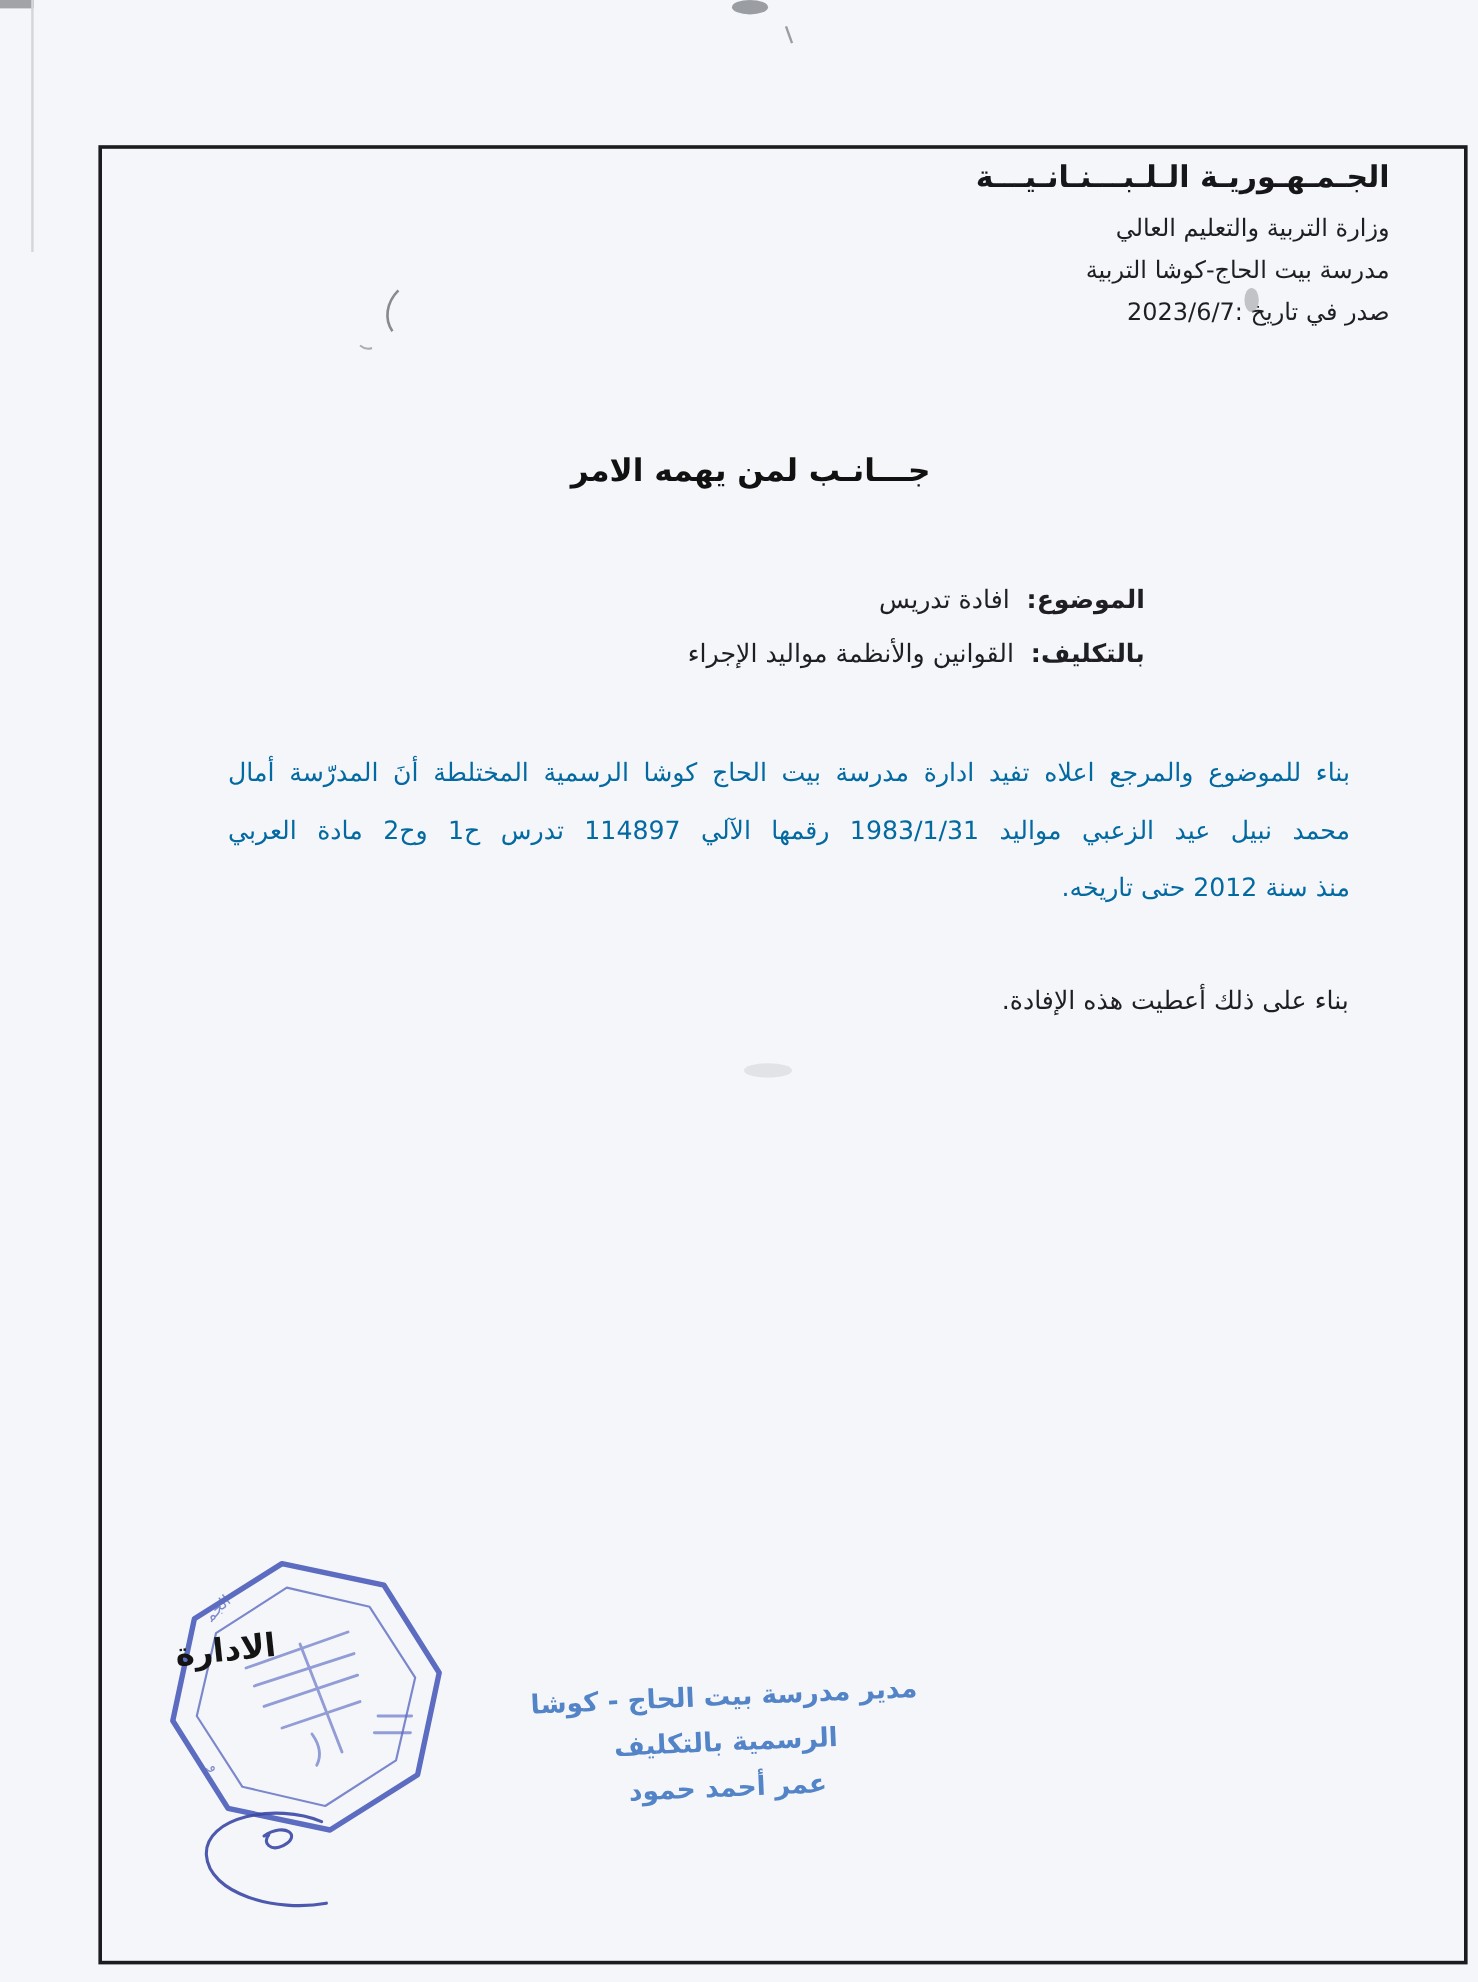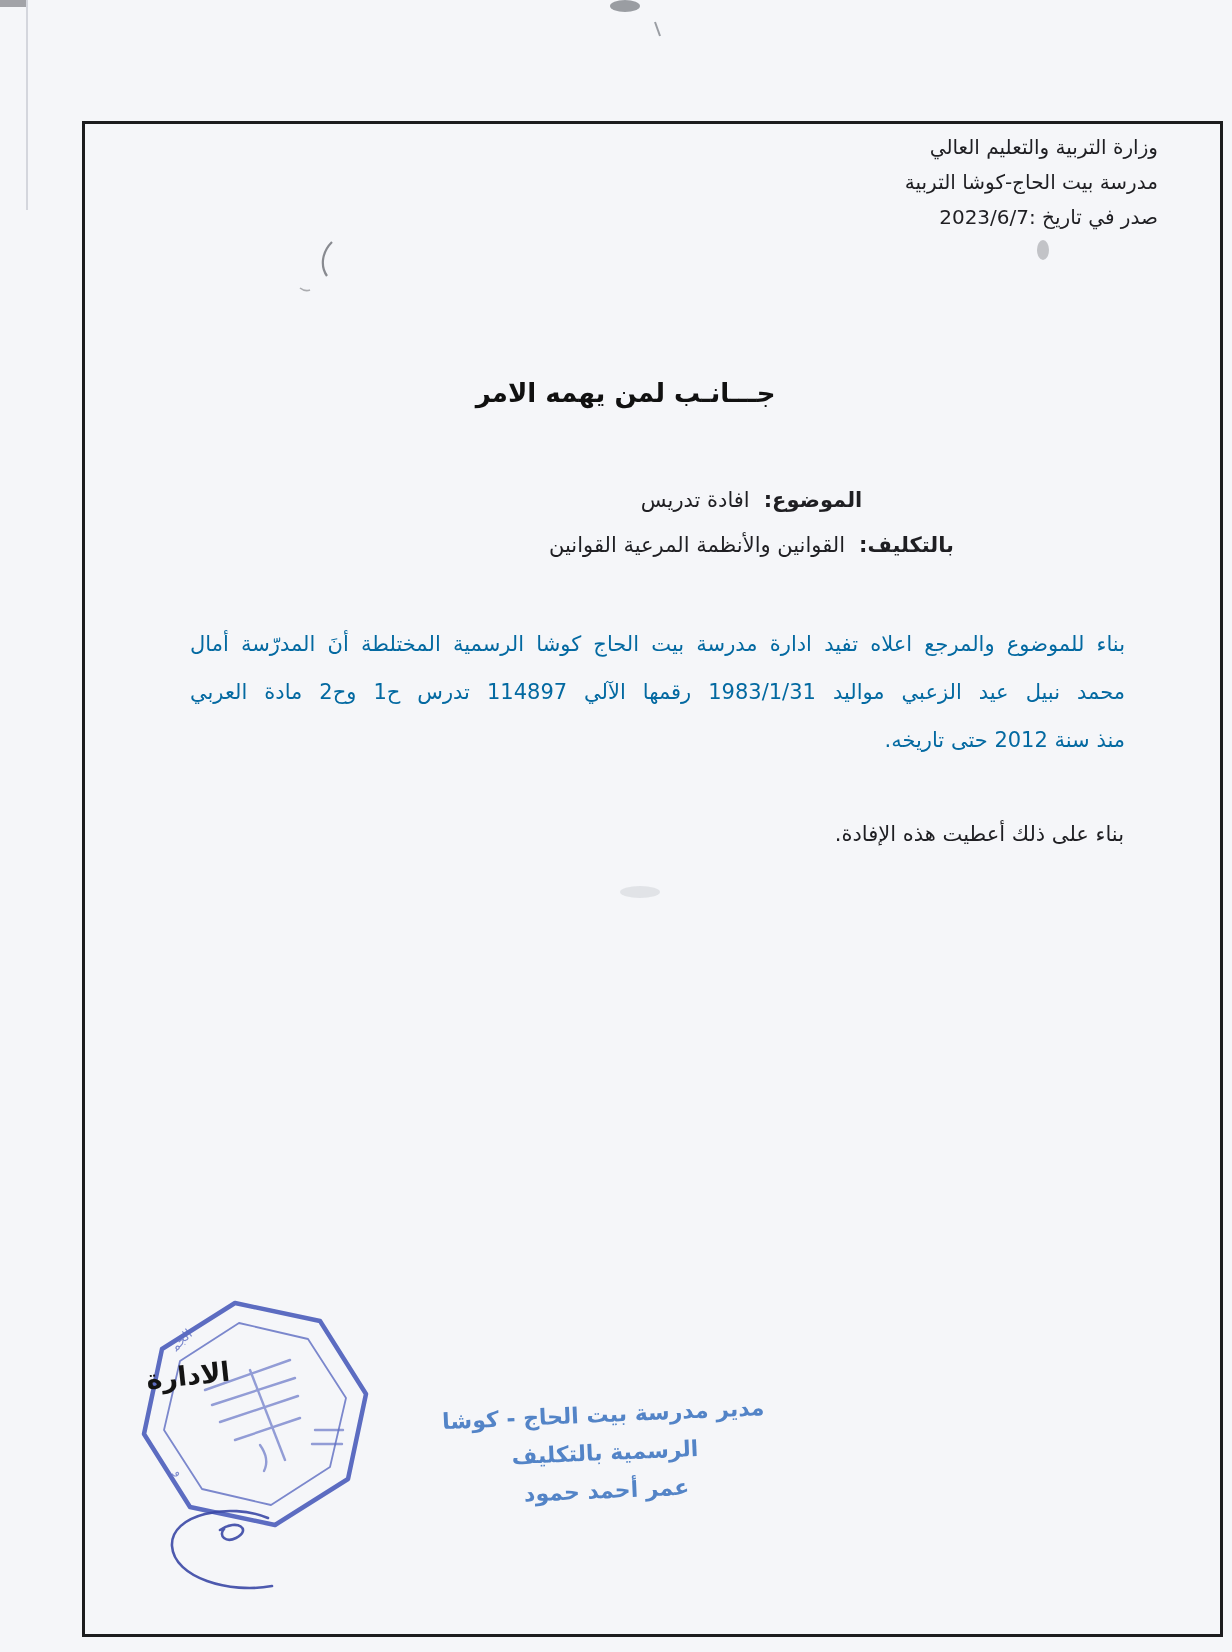--- a/index.html
+++ b/index.html
@@ -24,21 +24,21 @@
   .hdr .l{font-size:20px;}
   .title{
     position:absolute;left:82px;top:378px;width:1135px;
     text-align:center;direction:rtl;
     font-size:26px;font-weight:bold;color:#111;
     transform:translateX(-24px);
     letter-spacing:.5px;
   }
   .subj{
     position:absolute;right:278px;top:478px;
-    direction:rtl;text-align:center;font-size:21px;line-height:45px;
+    direction:rtl;text-align:right;font-size:21px;line-height:45px;
   }
   .subj .lbl{font-weight:bold;margin-left:14px;}
   .bodytxt{
     position:absolute;left:190px;top:620px;width:935px;
     direction:rtl;font-size:21px;line-height:48px;color:#0369a1;
   }
   .bl{white-space:nowrap;text-align:justify;text-align-last:justify;}
   .br{text-align:right;}
   .closing{
     position:absolute;right:108px;top:822px;
@@ -92,33 +92,34 @@
       </text>
     </g>
 
     <g stroke="#3b49a6" stroke-width="2.6" fill="none" stroke-linecap="round" opacity="0.9">
       <path d="M 268 1518 C 230 1502, 170 1514, 172 1546 C 174 1578, 230 1594, 272 1586"></path>
       <path d="M 220 1530 C 238 1518, 252 1530, 236 1538 C 226 1543, 218 1536, 224 1529"></path>
     </g>
   </svg>
 
   <div class="hdr">
+    <div class="l1">الجـمـهـوريـة الـلـبـــنـانـيـــة</div>
     <div class="l">وزارة التربية والتعليم العالي</div>
     <div class="l">مدرسة بيت الحاج-كوشا التربية</div>
     <div class="l">صدر في تاريخ :2023/6/7</div>
   </div>
 
   <div class="title">جـــانـب لمن يهمه الامر</div>
 
   <div class="subj">
     <div>
       <span class="lbl">الموضوع:</span><span>افادة تدريس</span>
     </div>
     <div>
-      <span class="lbl">بالتكليف:</span><span>القوانين والأنظمة المرعية القوانين</span>
+      <span class="lbl">بالتكليف:</span><span>القوانين والأنظمة مواليد الإجراء</span>
     </div>
   </div>
 
   <div class="bodytxt">
     <div class="bl">بناء للموضوع والمرجع اعلاه تفيد ادارة مدرسة بيت الحاج كوشا الرسمية المختلطة أنَ المدرّسة أمال</div>
     <div class="bl">محمد نبيل عيد الزعبي مواليد 1983/1/31 رقمها الآلي 114897 تدرس ح1 وح2 مادة العربي</div>
     <div class="br">منذ سنة 2012 حتى تاريخه.</div>
   </div>
 
   <div class="closing">بناء على ذلك أعطيت هذه الإفادة.</div>

